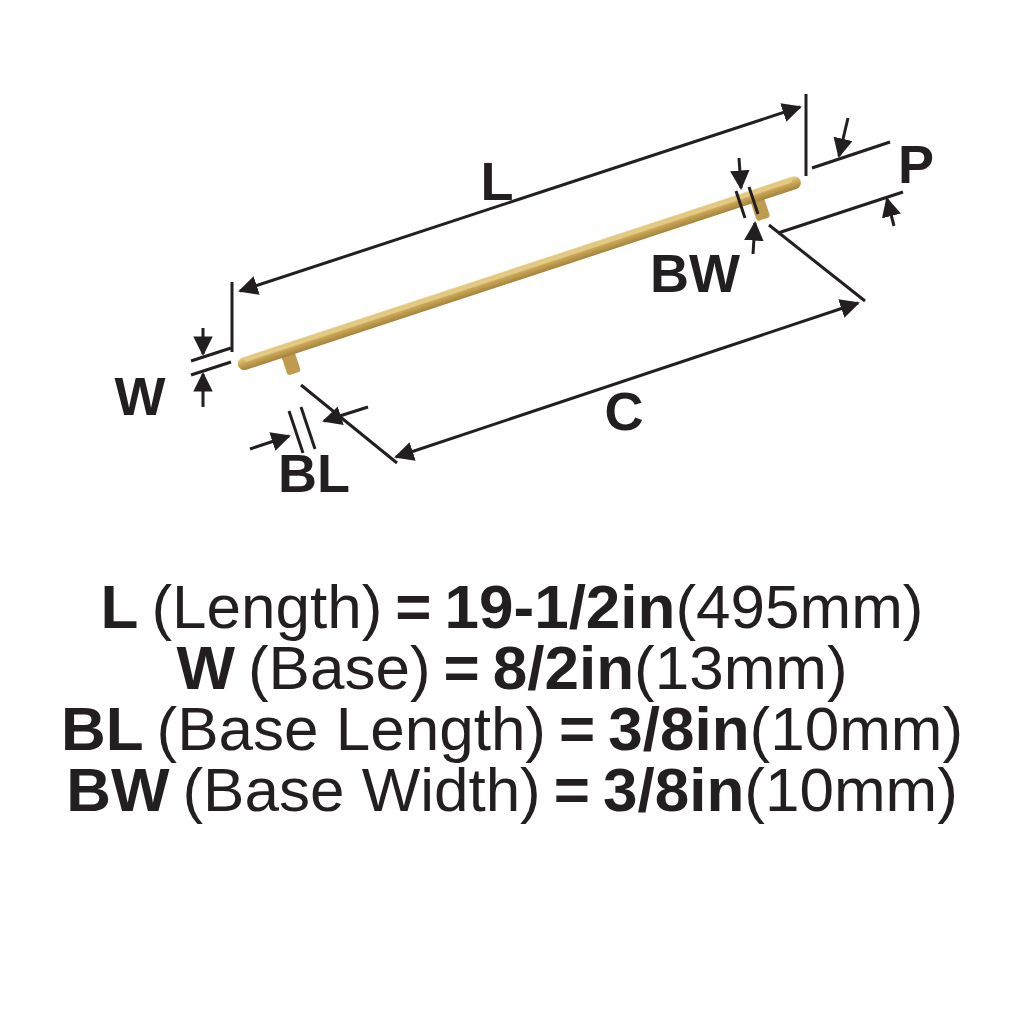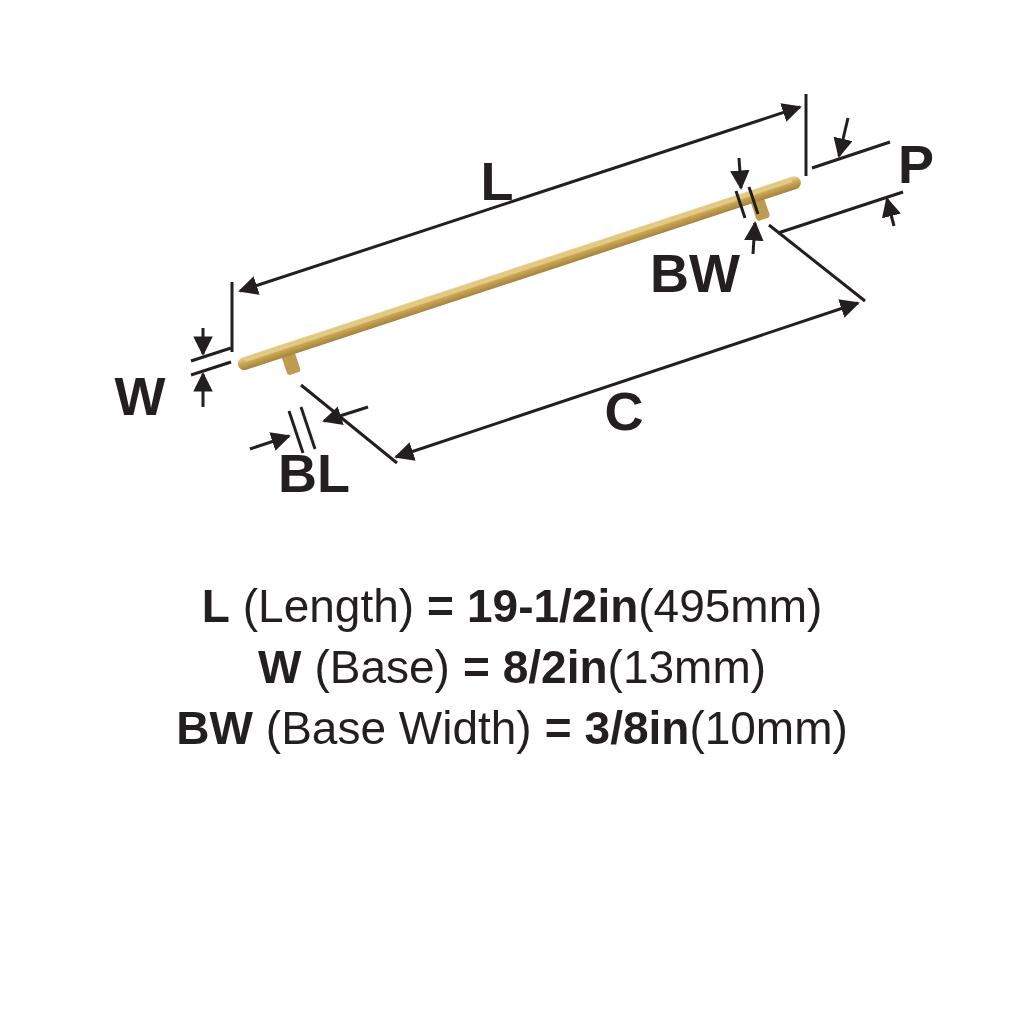--- a/index.html
+++ b/index.html
@@ -9,21 +9,21 @@
     font-family:"Liberation Sans", sans-serif;
     color:#231F20;
   }
   .stage { width:1024px; height:1024px; background:#ffffff; overflow:hidden; }
   svg { display:block; }
   .dim { stroke:#231F20; stroke-width:3; fill:none; }
   .dim-label {
     font-family:"Liberation Sans", sans-serif;
     font-weight:bold; font-size:54px; fill:#231F20; text-anchor:middle;
   }
-  .specs { margin-top:16px; text-align:center; font-size:46px; line-height:61px; }
+  .specs { margin-top:16px; text-align:center; font-size:62px; line-height:61px; }
   .spec-row { white-space:nowrap; }
   .b { font-weight:bold; }
   .r { font-weight:normal; }
   .gap { margin-right:13px; }
 </style>
 </head>
 <body>
 
 <div class="stage">
 
@@ -82,17 +82,18 @@
   </svg>
 
   <div class="specs">
 
     <div class="spec-row"><span class="b gap">L</span><span class="r gap">(Length)</span><span class="b gap">=</span><span class="b">19-1/2in</span><span class="r">(495mm)</span></div>
 
     <div class="spec-row"><span class="b gap">W</span><span class="r gap">(Base)</span><span class="b gap">=</span><span class="b">8/2in</span><span class="r">(13mm)</span></div>
 
 
 
+    <div class="spec-row"><span class="b gap">BL</span><span class="r gap">(Base Length)</span><span class="b gap">=</span><span class="b">3/8in</span><span class="r">(10mm)</span></div>
 
     <div class="spec-row"><span class="b gap">BW</span><span class="r gap">(Base Width)</span><span class="b gap">=</span><span class="b">3/8in</span><span class="r">(10mm)</span></div>
 
   </div>
 </div>
 
 </body></html>

